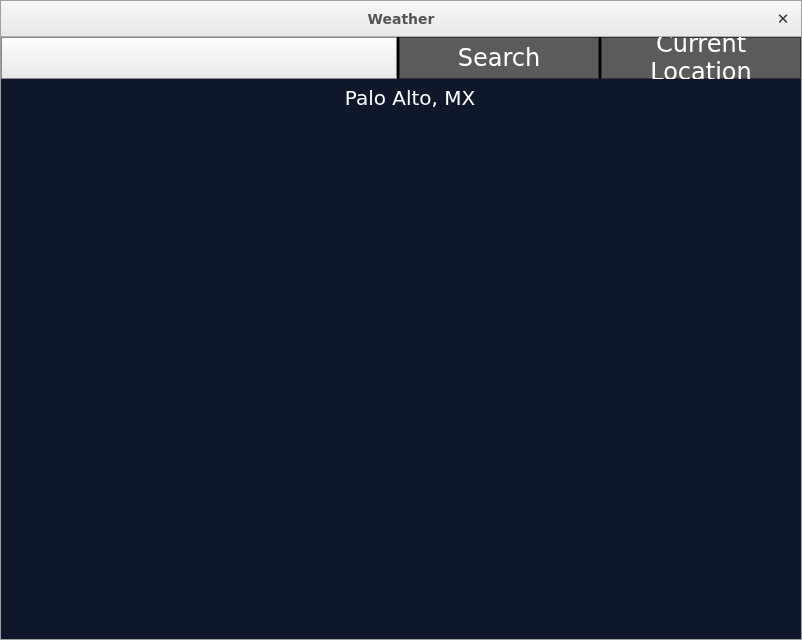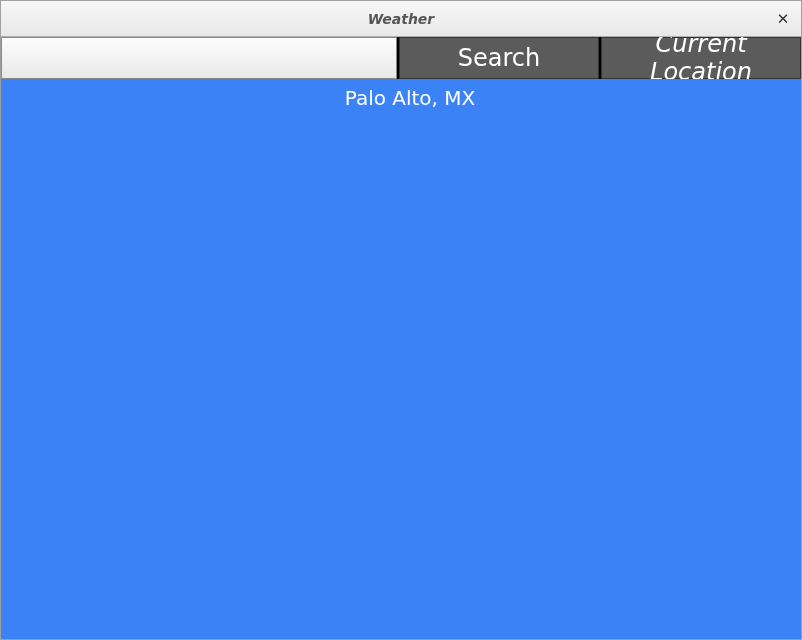--- a/index.html
+++ b/index.html
@@ -27,21 +27,20 @@
       border-bottom: 1px solid #b0b0b0;
       display: flex;
       align-items: center;
       justify-content: center;
       position: relative;
     }
     .titlebar-title {
       font-size: 14px;
       font-weight: bold;
       color: #555;
-      font-style: italic;
     }
     .close-btn {
       position: absolute;
       right: 8px;
       top: 50%;
       transform: translateY(-50%);
       width: 20px;
       height: 20px;
       display: flex;
       align-items: center;
@@ -78,25 +77,24 @@
       justify-content: center;
       font-family: inherit;
     }
     .search-btn {
       width: 200px;
       margin-left: 2px;
     }
     .location-btn {
       width: 200px;
       margin-left: 2px;
-      font-style: italic;
     }
     .content {
       flex: 1;
-      background: #3b82f6;
+      background: #0f172a;
       color: #fff;
       padding-top: 6px;
       padding-left: 18px;
     }
     .results {
       text-align: center;
     }
     .result-item {
       font-size: 20px;
       line-height: 27px;

